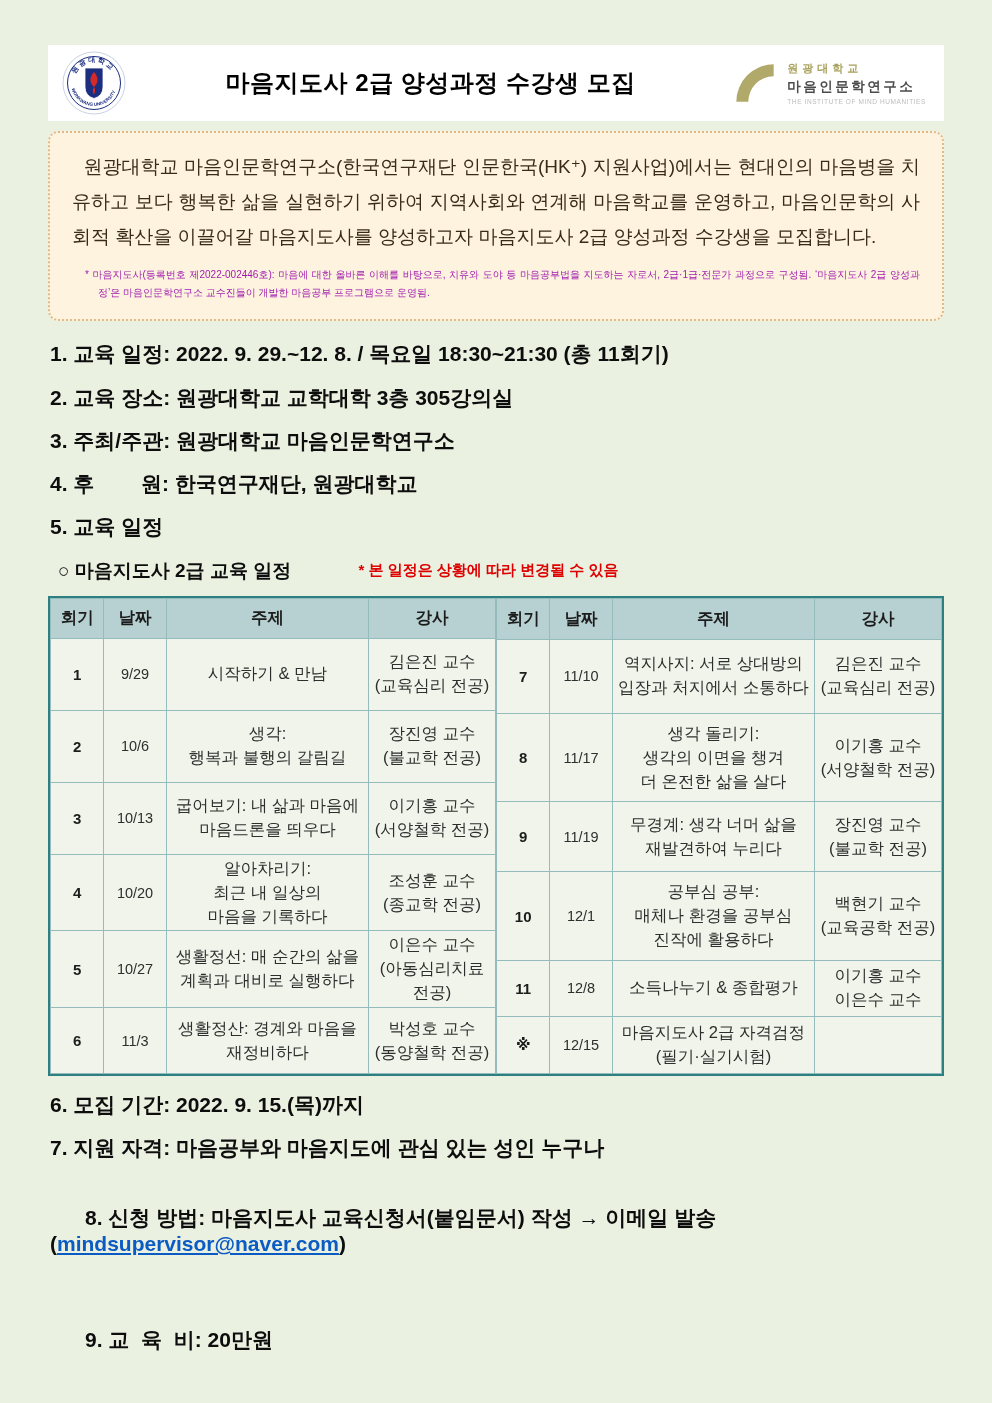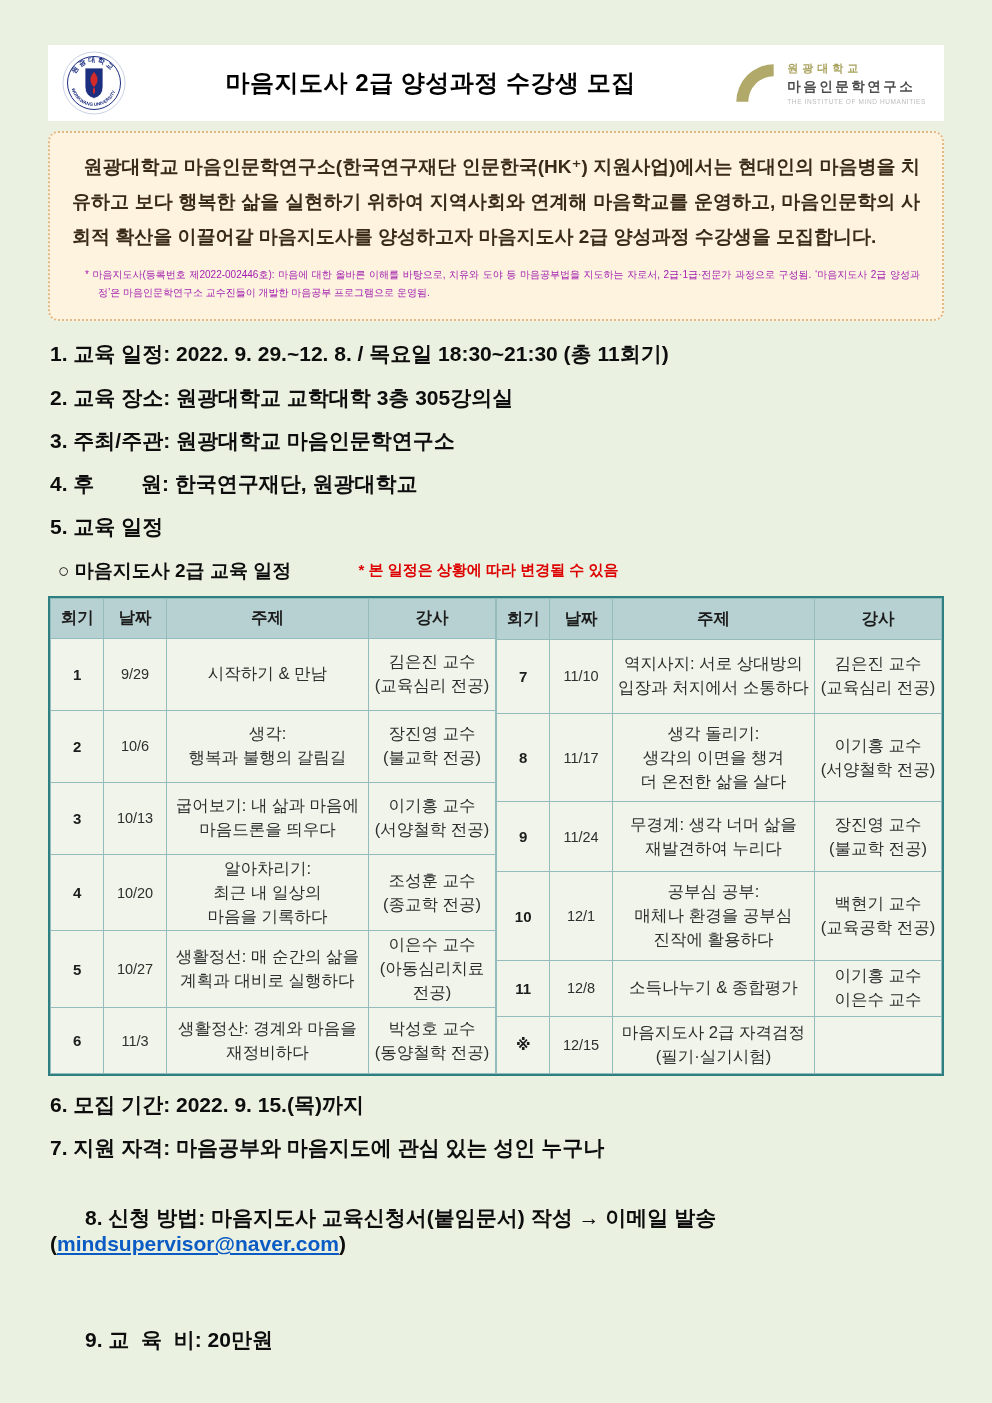--- a/index.html
+++ b/index.html
@@ -31,21 +31,21 @@
   .inst-l3 { font-size: 6.5px; color: #bcbcbc; letter-spacing: 0.6px; margin-top: 2px; }
   
   .intro {
     margin-top: 10px;
     background: #fdf3df;
     border: 2px dotted #e2b886;
     border-radius: 10px;
     padding: 16px 22px 18px 22px;
   }
   .intro-main {
-    font-size: 19px; font-weight: 700; color: #3a2b18;
+    font-size: 19px; font-weight: 400; color: #3a2b18;
     line-height: 1.85; text-align: justify; text-indent: 0.6em;
   }
   .intro-note {
     margin-top: 12px;
     font-size: 10px; font-weight: 500; color: #a21caf;
     line-height: 1.75; text-align: justify;
     padding-left: 26px; text-indent: -13px;
   }
   
   .list-top { margin-top: 20px; }
@@ -229,21 +229,21 @@
             <td>8</td>
             <td>11/17</td>
             <td>생각 돌리기:
 생각의 이면을 챙겨
 더 온전한 삶을 살다</td>
             <td>이기흥 교수
 (서양철학 전공)</td>
           </tr>
         <tr>
             <td>9</td>
-            <td>11/24</td>
+            <td>11/19</td>
             <td>무경계: 생각 너머 삶을
 재발견하여 누리다</td>
             <td>장진영 교수
 (불교학 전공)</td>
           </tr>
         <tr>
             <td>10</td>
             <td>12/1</td>
             <td>공부심 공부:
 매체나 환경을 공부심

